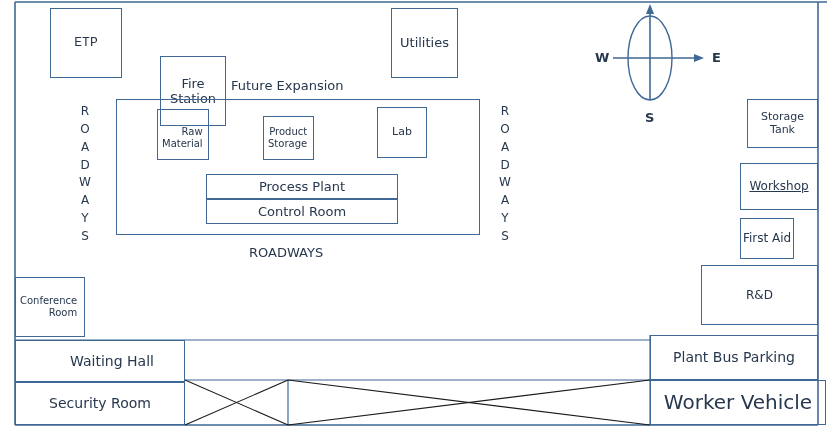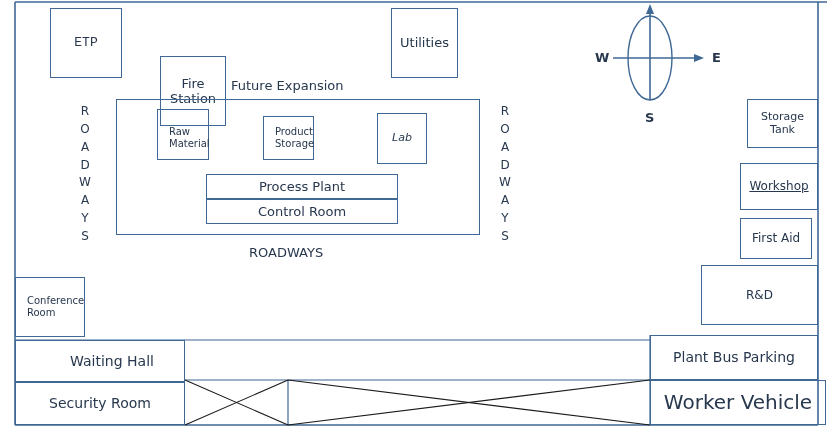--- a/index.html
+++ b/index.html
@@ -25,22 +25,22 @@
     display: flex;
     align-items: center;
     justify-content: center;
     text-align: center;
     color: #27374d;
     line-height: 1.18;
     white-space: pre-line;
   }
   .box.left-text {
     justify-content: flex-start;
-    text-align: left;
-    padding-left: 11px;
+    text-align: right;
+    padding-left: 4px;
   }
   .box.top-text {
     align-items: flex-start;
     padding-top: 6px;
   }
   .label {
     position: absolute;
     color: #27374d;
     white-space: pre;
   }
@@ -101,21 +101,21 @@
   <div class="box" style="left:391px;top:8px;width:67px;height:70px;font-size:13px;">Utilities</div>
 
   <div class="label" style="left:231px;top:78px;font-size:13px;">Future Expansion</div>
 
   <div class="box" style="left:116px;top:99px;width:364px;height:136px;"></div>
 
   <div class="box left-text top-text" style="left:157px;top:109px;width:52px;height:51px;font-size:10px;align-items:center;">Raw
 Material</div>
   <div class="box left-text" style="left:263px;top:116px;width:51px;height:44px;font-size:10px;">Product
 Storage</div>
-  <div class="box" style="left:377px;top:113px;width:50px;height:51px;font-size:11px;font-style:italic;">Lab</div>
+  <div class="box" style="left:377px;top:107px;width:50px;height:51px;font-size:11px;">Lab</div>
 
   <div class="box" style="left:206px;top:174px;width:192px;height:25px;font-size:13px;">Process Plant</div>
   <div class="box" style="left:206px;top:199px;width:192px;height:25px;font-size:13px;">Control Room</div>
 
   <div class="vert-letters" id="roadways-left" style="left:78px;top:105px;height:137px;width:14px;font-size:12px;">
       <span>R</span>
       <span>O</span>
       <span>A</span>
       <span>D</span>
       <span>W</span>
@@ -135,21 +135,21 @@
     </div>
   <div class="label" style="left:249px;top:245px;font-size:13px;">ROADWAYS</div>
 
   <div class="label" style="left:595px;top:50px;font-size:13px;font-weight:bold;">W</div>
   <div class="label" style="left:712px;top:50px;font-size:13px;font-weight:bold;">E</div>
   <div class="label" style="left:645px;top:110px;font-size:13px;font-weight:bold;">S</div>
 
   <div class="box" style="left:747px;top:99px;width:71px;height:49px;font-size:11px;">Storage
 Tank</div>
   <div class="box" style="left:740px;top:163px;width:78px;height:47px;font-size:12px;text-decoration:underline;">Workshop</div>
-  <div class="box" style="left:740px;top:218px;width:72px;height:41px;font-size:12px;">First Aid</div>
+  <div class="box" style="left:740px;top:218px;width:54px;height:41px;font-size:12px;">First Aid</div>
   <div class="box" style="left:701px;top:265px;width:117px;height:60px;font-size:12px;">R&amp;D</div>
 
   <div class="box left-text" style="left:15px;top:277px;width:70px;height:60px;font-size:10px;">Conference
 Room</div>
 
   <div class="box" style="left:15px;top:340px;width:170px;height:42px;font-size:14px;padding-left:24px;">Waiting Hall</div>
   <div class="box" style="left:650px;top:335px;width:168px;height:45px;font-size:14px;">Plant Bus Parking</div>
   <div class="box" style="left:15px;top:382px;width:170px;height:43px;font-size:14px;">Security Room</div>
   <div class="box" style="left:650px;top:380px;width:176px;height:45px;font-size:20px;">Worker Vehicle</div>
 

